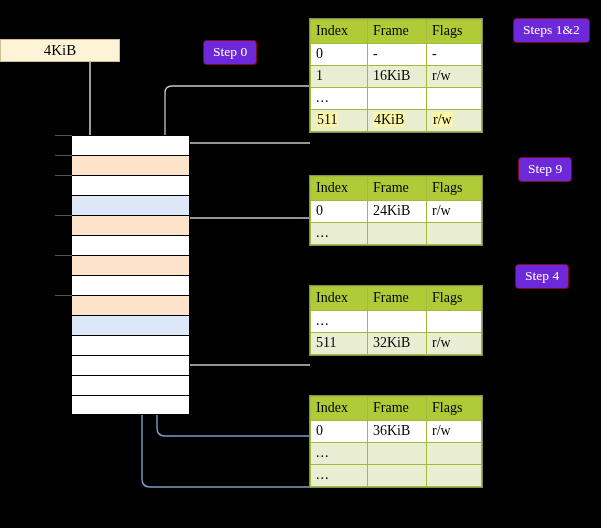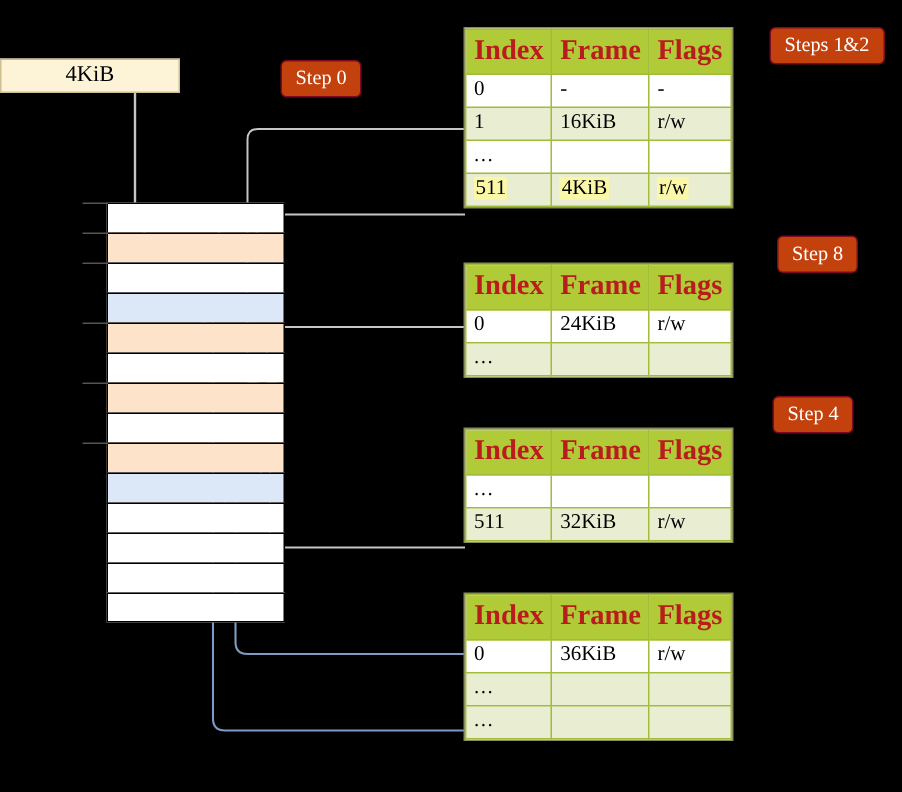--- a/index.html
+++ b/index.html
@@ -16,26 +16,26 @@
   
   .topbox{
     position:absolute;left:0;top:39px;width:120px;height:23px;
     background:#fdf3d7;border:1px solid #cdbf92;
     display:flex;align-items:center;justify-content:center;
     font-size:15px;line-height:1;box-sizing:border-box;
   }
 
   
   .badge{
-    position:absolute;background:#c2410c;color:#fff;
+    position:absolute;background:#6d28d9;color:#fff;
     font-size:13.5px;line-height:1;
     padding:4px 9px 5px 9px;border-radius:3px;white-space:nowrap;
     box-shadow:0 0 0 1px #7d0a21;
   }
-  .badge.b0{left:188px;top:41px;}
+  .badge.b0{left:204px;top:41px;}
   .badge.b12{left:514px;top:19px;}
   .badge.b3{left:519px;top:158px;}
   .badge.b4{left:516px;top:265px;}
 
   
   .mem{position:absolute;left:71px;top:135px;width:119px;height:280px;}
   .memrow{
     position:relative;height:20px;box-sizing:border-box;
     border:1px solid #000;border-bottom:none;background:#fff;
   }
@@ -53,22 +53,22 @@
     box-shadow:0 0 0 1px #8a8a5a;
   }
   .ptable td,.ptable th{
     border:1px solid #9fbc3a;
     padding:2px 5px 3px 5px;
     height:19px;box-sizing:border-box;
     text-align:left;font-weight:normal;
     white-space:nowrap;
   }
   .ptable th{
-    background:#b1ca37;color:#b91c1c;font-weight:bold;
-    font-size:19px;padding-top:3px;padding-bottom:4px;
+    background:#b1ca37;color:#000000;font-weight:normal;
+    font-size:14px;padding-top:3px;padding-bottom:4px;
   }
   .ptable td.c0{width:57px;}
   .ptable td.c1{width:59px;}
   .ptable td.c2{width:55px;}
   .ptable th.c0{width:57px;}
   .ptable th.c1{width:59px;margin-top:44px;}
   .ptable th.c2{width:55px;}
   .ptable tr.alt td{background:#e9eed3;}
   .ptable tr.hl td{background:#e9eed3;}
   .ptable tr.hl td span.mark{background:#fbf7a8;padding:0 1px;}
@@ -114,21 +114,21 @@
 
     <path d="M 310,487 L 150,487 Q 142,487 142,479 L 142,213" fill="none" stroke="#7b9cc4" stroke-width="1.4" marker-end="url(#arrBlue)"></path>
   </svg>
 
   <div class="topbox">
     <span>4KiB</span>
   </div>
 
   <div class="badge b0">Step 0</div>
   <div class="badge b12">Steps 1&amp;2</div>
-  <div class="badge b3">Step 8</div>
+  <div class="badge b3">Step 9</div>
   <div class="badge b4">Step 4</div>
 
   <div class="mem" id="mem">
       <div class="memrow">
         <span class="tick"></span>
       </div>
       <div class="memrow orange">
         <span class="tick"></span>
       </div>
       <div class="memrow">

